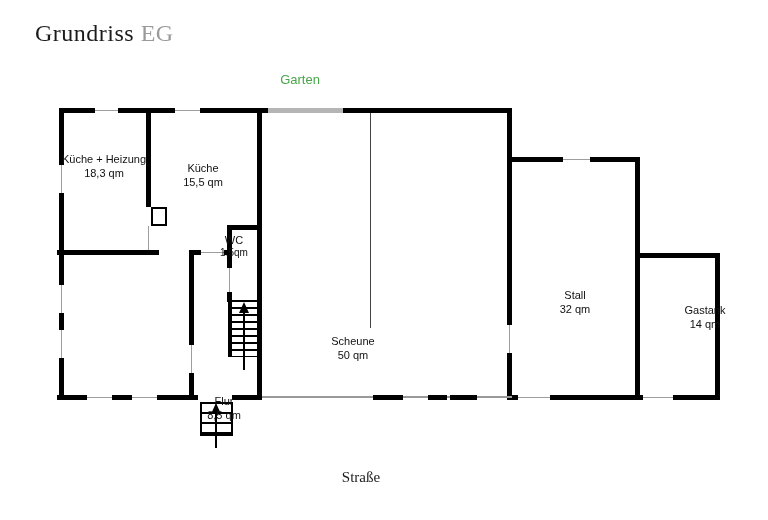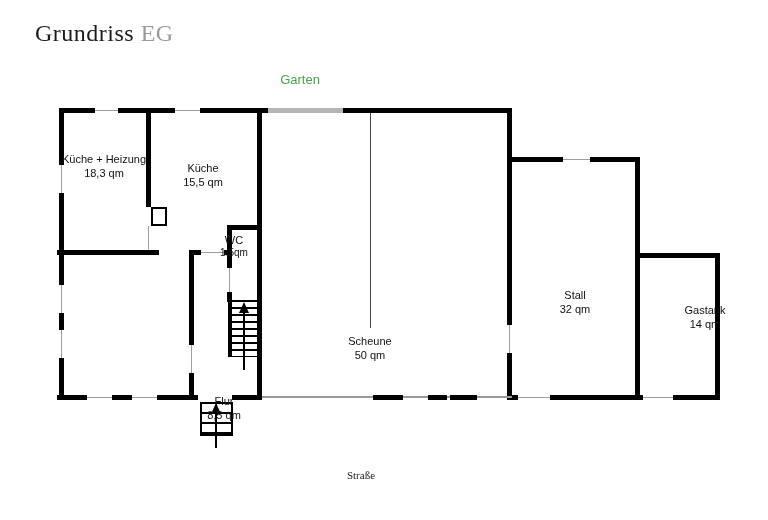--- a/index.html
+++ b/index.html
@@ -7,35 +7,35 @@
        font-family:"Liberation Sans",sans-serif;}
   #plan{position:absolute;left:0;top:0;width:768px;height:520px;}
 
   
   .title{position:absolute;left:35px;top:20px;font-family:"Liberation Serif",serif;
          font-size:24px;color:#1b1b1b;letter-spacing:.5px;}
   .title .suffix{color:#9a9a9a;}
   .garden{position:absolute;left:300px;top:72px;transform:translateX(-50%);
           font-size:13px;color:#4aa54a;}
   .street{position:absolute;left:361px;top:469px;transform:translateX(-50%);
-          font-family:"Liberation Serif",serif;font-size:11px;color:#1b1b1b;}
+          font-family:"Liberation Serif",serif;font-size:15px;color:#1b1b1b;}
   .note{position:absolute;right:45px;top:413px;font-family:"DejaVu Serif",serif;
         font-style:italic;font-size:11.5px;color:#222;}
   .room-label{position:absolute;transform:translateX(-50%);text-align:center;
               font-size:11px;line-height:14px;color:#111;white-space:nowrap;}
   .room-label .area{display:block;}
   .room-label.small-area .area{font-size:10px;line-height:11px;}
 
   
   .lbl-kh{left:104px;top:152px;}
   .lbl-kueche{left:203px;top:161px;}
   .lbl-wc{left:234px;top:233px;}
   .lbl-wohnzimmer{left:122px;top:310px;}
   .lbl-flur{left:224px;top:365px;margin-top:29px;}
-  .lbl-scheune{left:370px;top:334px;}
+  .lbl-scheune{left:353px;top:334px;}
   .lbl-stall{left:575px;top:288px;}
   .lbl-gastank{left:677px;top:303px;margin-left:28px;}
 
   
   .wall{position:absolute;background:#000;}
   
   .win-h{position:absolute;height:5px;box-sizing:border-box;background:#9e9e9e;
          border-top:2px solid #fff;border-bottom:2px solid #fff;}
   .win-v{position:absolute;width:5px;box-sizing:border-box;background:#9e9e9e;
          border-left:2px solid #fff;border-right:2px solid #fff;}

